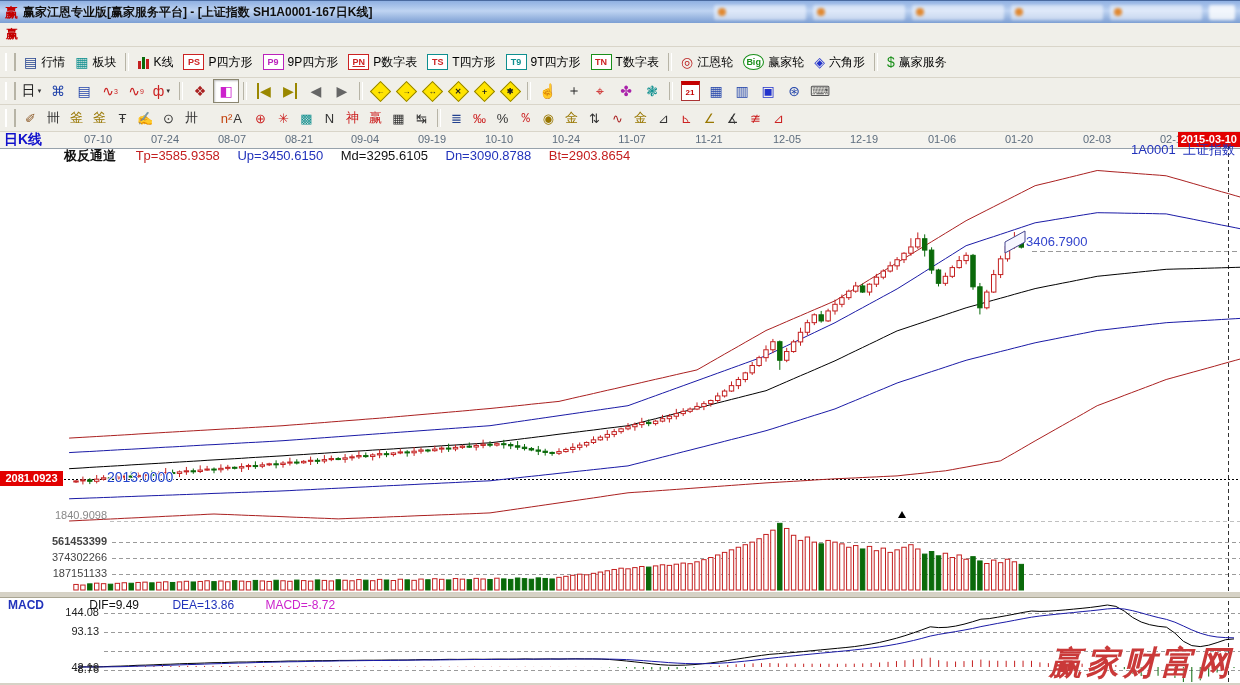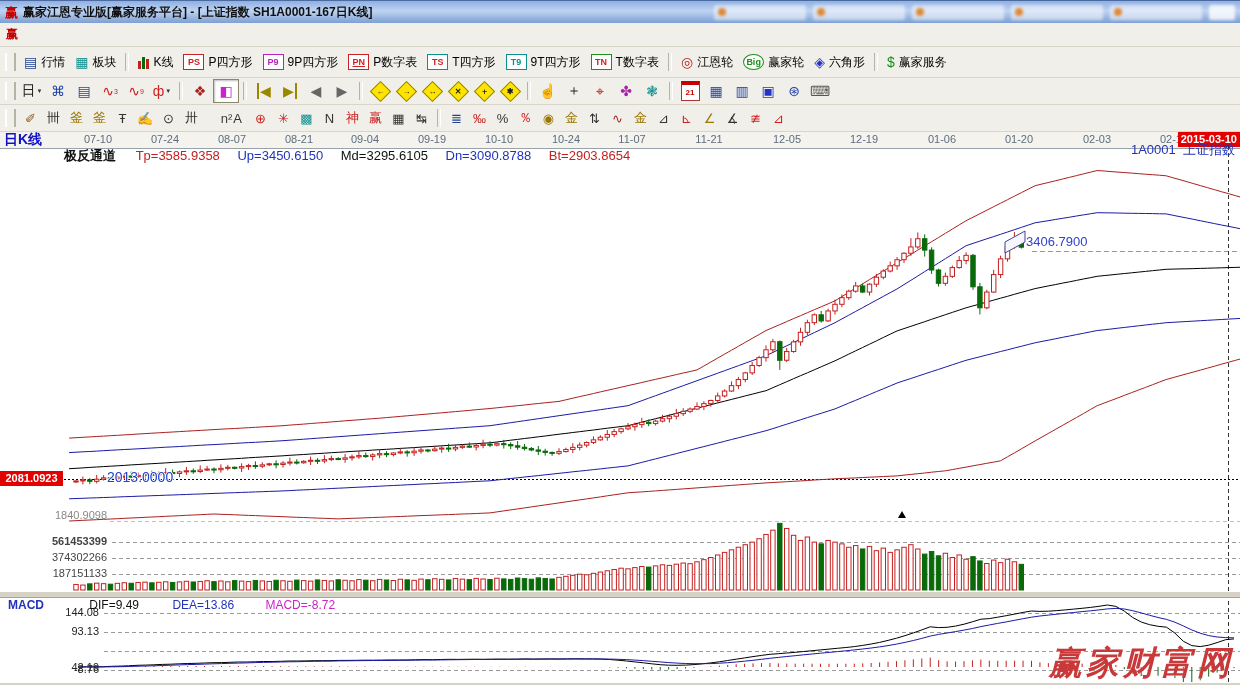--- a/index.html
+++ b/index.html
@@ -308,21 +308,21 @@
       <div class="cell">
         <span style="color: rgb(170, 34, 34);">✍</span>
       </div>
       <div class="cell">
         <span style="color: rgb(51, 51, 51);">⊙</span>
       </div>
       <div class="cell">
         <span style="color: rgb(51, 51, 51);">卅</span>
       </div>
       <div class="cell">
-        <span style="color: #404040; margin-left: 24px;">n²</span>
+        <span style="color: #c2410c; margin-left: 24px;">n²</span>
       </div>
       <div class="cell">
         <span style="color: rgb(51, 51, 51);">A</span>
       </div>
       <div class="cell">
         <span style="color: rgb(204, 34, 34);">⊕</span>
       </div>
       <div class="cell">
         <span style="color: rgb(204, 34, 34);">✳</span>
       </div>

